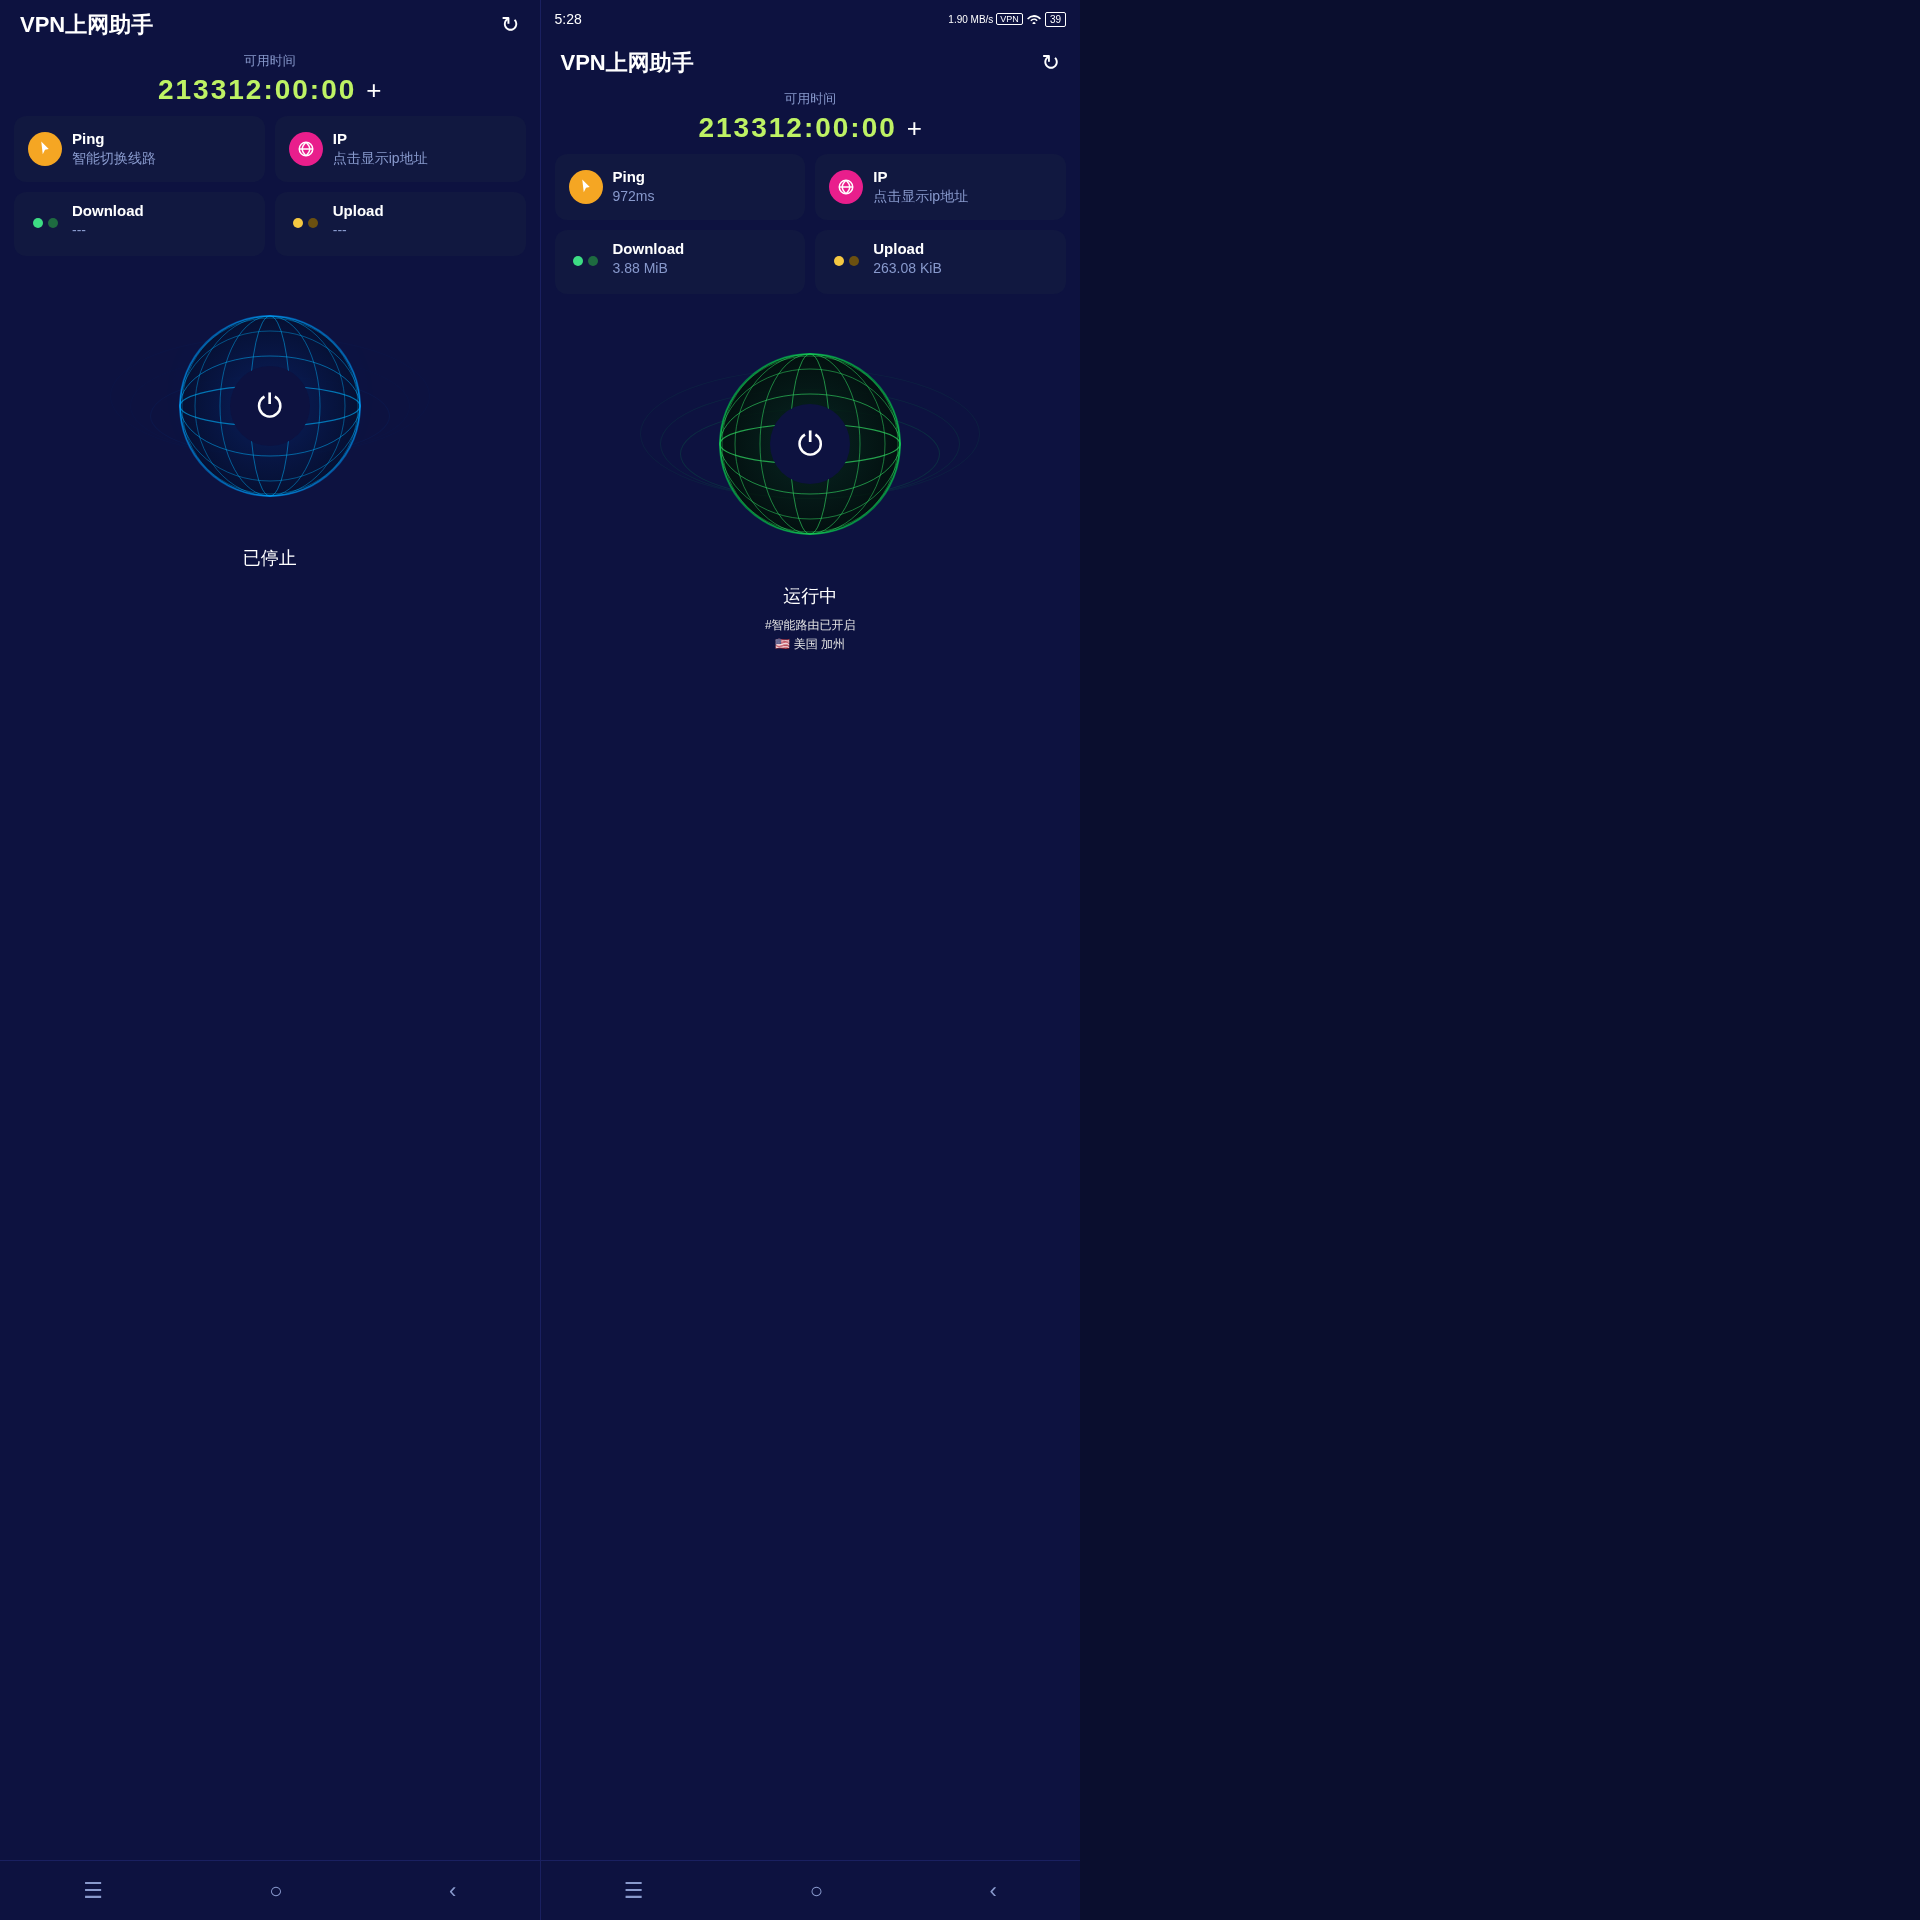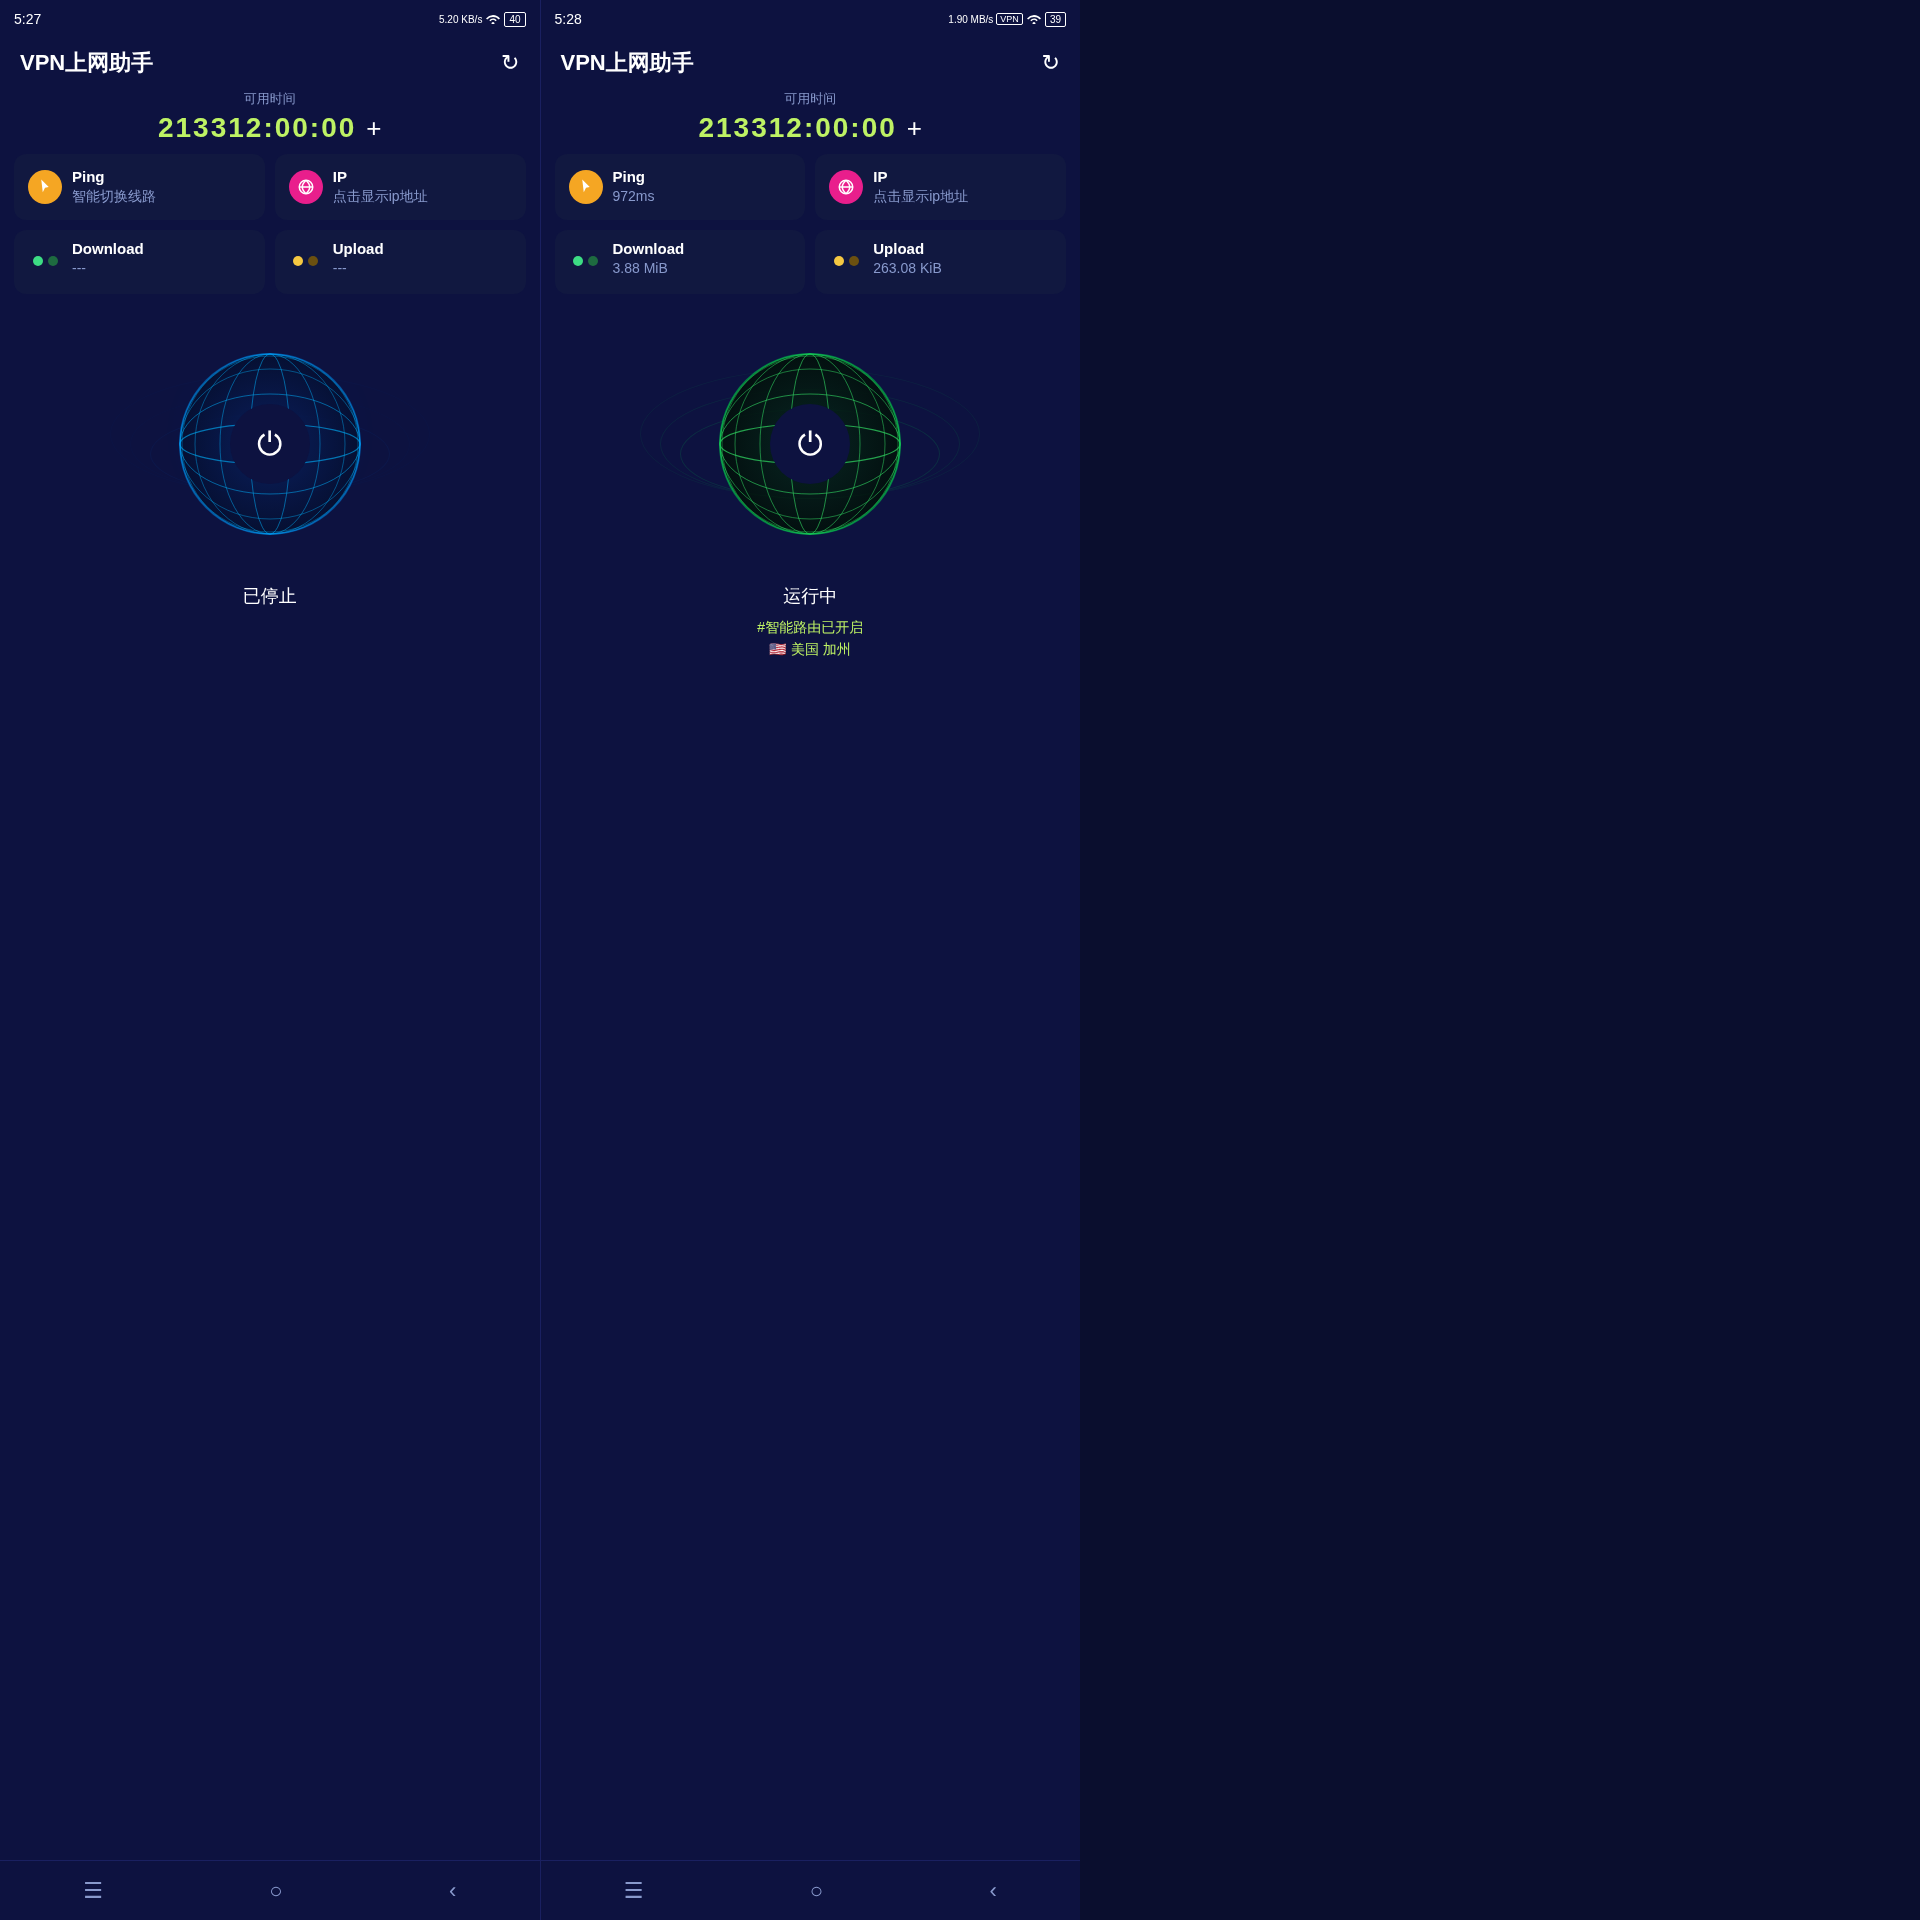--- a/index.html
+++ b/index.html
@@ -218,22 +218,22 @@
       color: #fff;
     }
 
     .status-text {
       color: #fff;
       font-size: 18px;
       margin-top: 10px;
       text-align: center;
     }
     .route-text {
-      color: #bef264;
-      font-size: 14px;
+      color: #e5e5e5;
+      font-size: 12px;
       margin-top: 8px;
       text-align: center;
       line-height: 1.6;
     }
 
     
     .bottom-nav {
       height: 60px;
       background: #0d1240;
       display: flex;
@@ -258,32 +258,20 @@
       background: #1a2060;
     }
   </style>
 </head>
 <body>
 
 <div class="phones-wrapper" style="display:flex; width:1080px; height:1920px;">
 
   <div class="phone-screen">
 
-    <div class="phone-status">
-      <div class="ps-left">5:27</div>
-      <div class="ps-right">
-        <span style="font-size:10px;">5.20 KB/s</span>
-        <span>
-          <svg width="16" height="12" viewBox="0 0 16 12">
-              <path d="M8 10a1.5 1.5 0 110 3 1.5 1.5 0 010-3zm0-3.5c1.5 0 2.8.7 3.7 1.7l-1.1 1.1a3 3 0 00-5.2 0L4.3 8.2A5 5 0 018 6.5zm0-3.5c2.8 0 5.3 1.3 7 3.4L13.8 7.6A8 8 0 002.2 7.6L1 6.4A10 10 0 018 3z" fill="white"></path>
-            </svg>
-        </span>
-        <span style="border:1px solid #fff; border-radius:2px; padding:1px 4px; font-size:10px;">40</span>
-      </div>
-    </div>
 
     <div class="app-header">
       <span class="app-title">VPN上网助手</span>
       <button class="refresh-btn">↻</button>
     </div>
 
     <div class="timer-section">
       <div class="timer-label">可用时间</div>
       <div class="timer-row">
         <span class="timer-value">213312:00:00</span>

